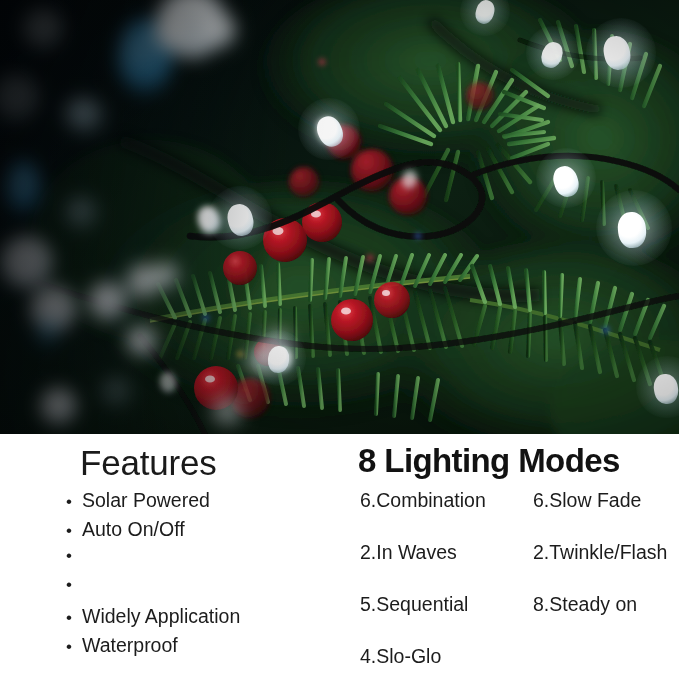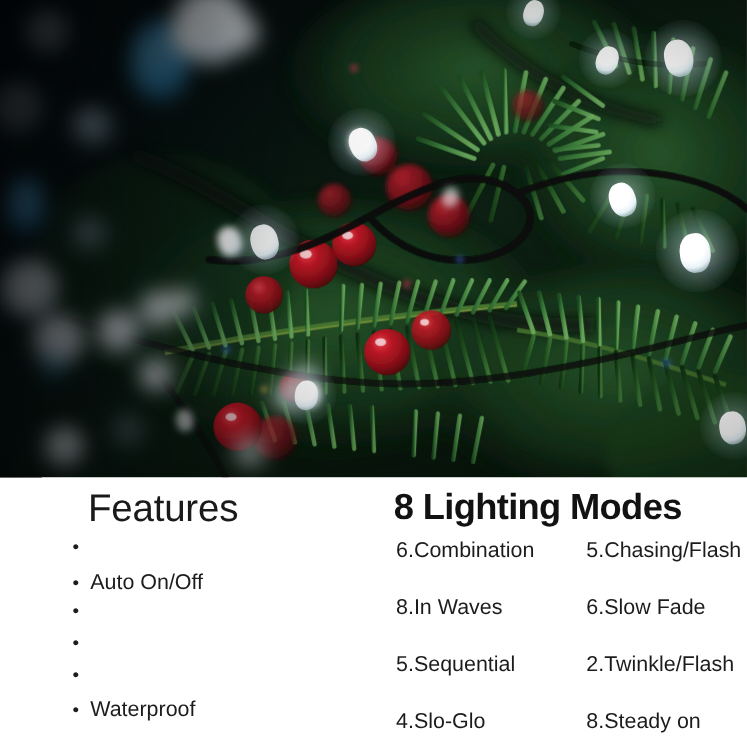--- a/index.html
+++ b/index.html
@@ -518,53 +518,54 @@
   </div>
 
   <div class="panel">
 
     <div class="features-col">
       <div class="features-title">Features</div>
 
       <ul class="features-list">
         <li class="feature-item">
           <span class="feature-bullet">•</span>
+          <span>Solar Powered</span>
         </li>
         <li class="feature-item">
           <span class="feature-bullet">•</span>
           <span>Auto On/Off</span>
         </li>
         <li class="feature-item">
           <span class="feature-bullet">•</span>
         </li>
         <li class="feature-item">
           <span class="feature-bullet">•</span>
         </li>
         <li class="feature-item">
           <span class="feature-bullet">•</span>
+          <span>Widely Application</span>
         </li>
         <li class="feature-item">
           <span class="feature-bullet">•</span>
           <span>Waterproof</span>
         </li>
       </ul>
     </div>
 
     <div class="modes-col">
       <div class="modes-title">8 Lighting Modes</div>
 
       <div class="modes-grid">
         <div class="modes-subcol c1">
           <div class="mode-item">6.Combination</div>
-          <div class="mode-item">8.In Waves</div>
+          <div class="mode-item">2.In Waves</div>
           <div class="mode-item">5.Sequential</div>
           <div class="mode-item">4.Slo-Glo</div>
         </div>
         <div class="modes-subcol c2">
-          <div class="mode-item">5.Chasing/Flash</div>
           <div class="mode-item">6.Slow Fade</div>
           <div class="mode-item">2.Twinkle/Flash</div>
           <div class="mode-item">8.Steady on</div>
         </div>
       </div>
     </div>
 
   </div>
 </div>
 

